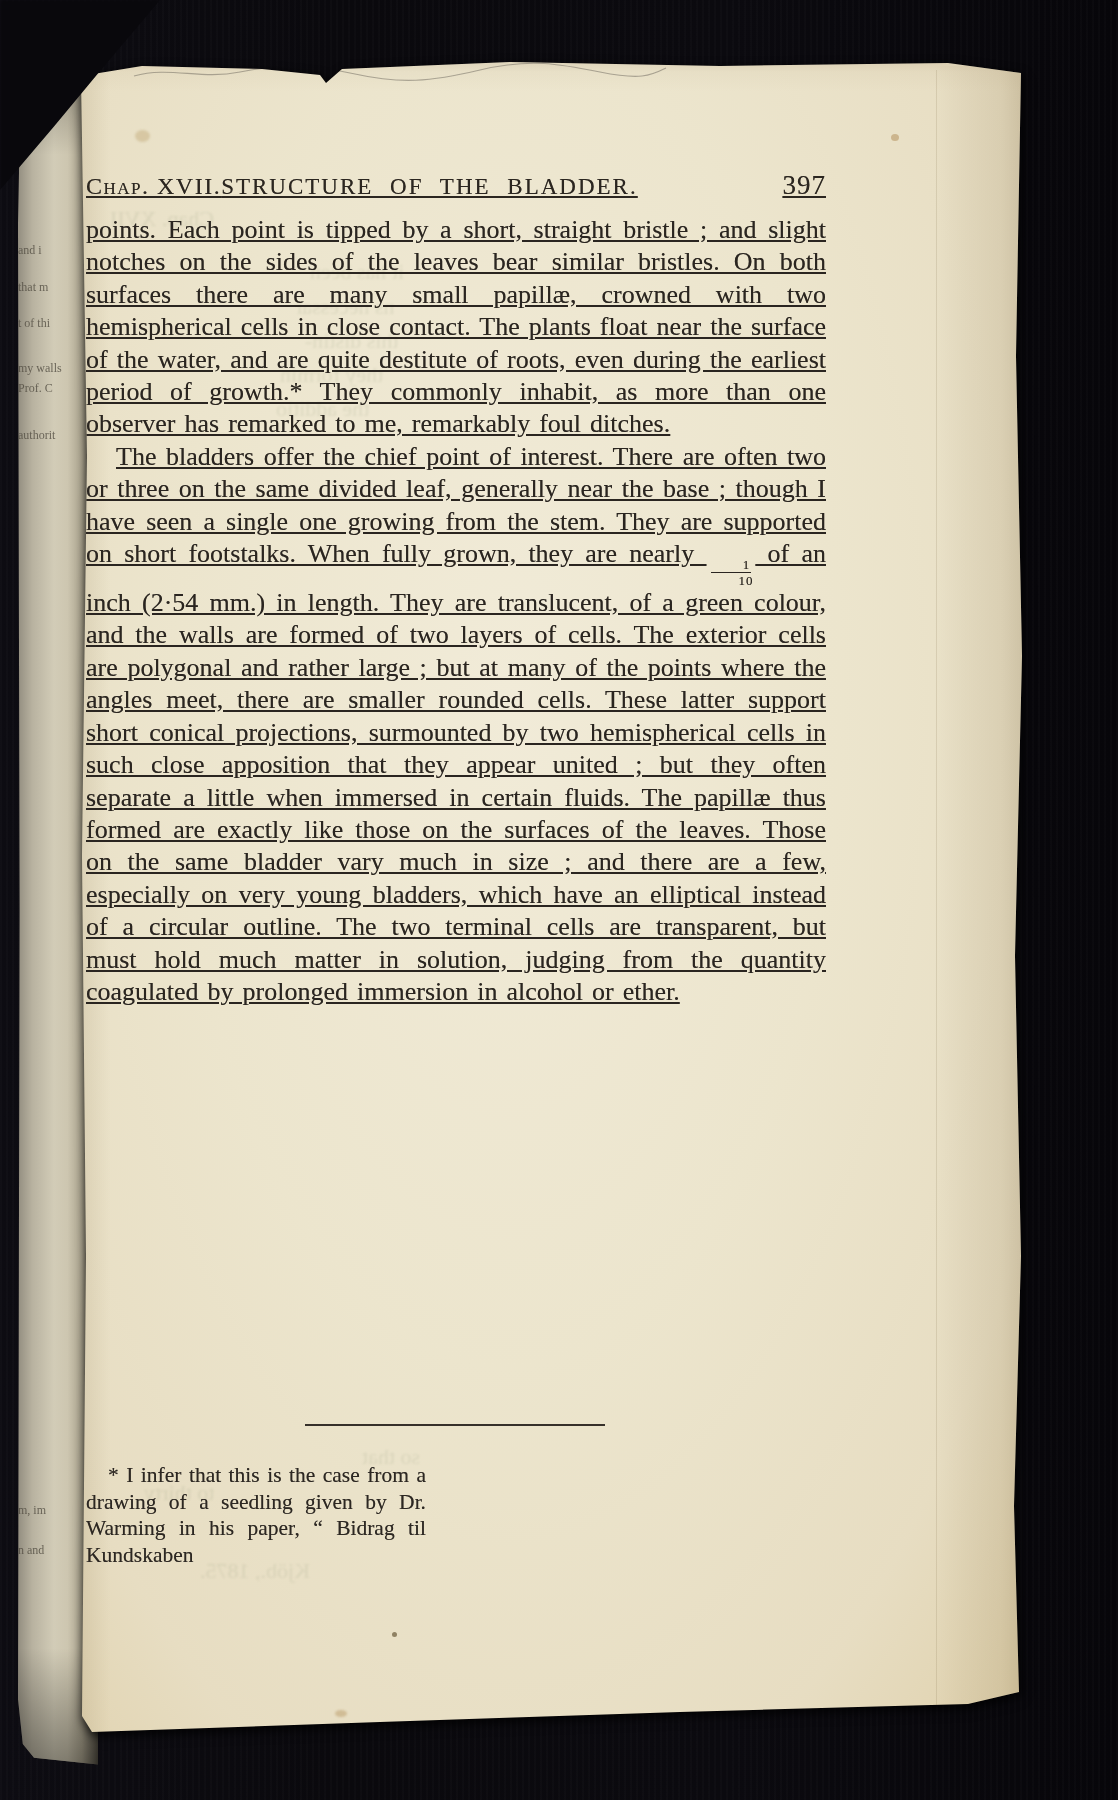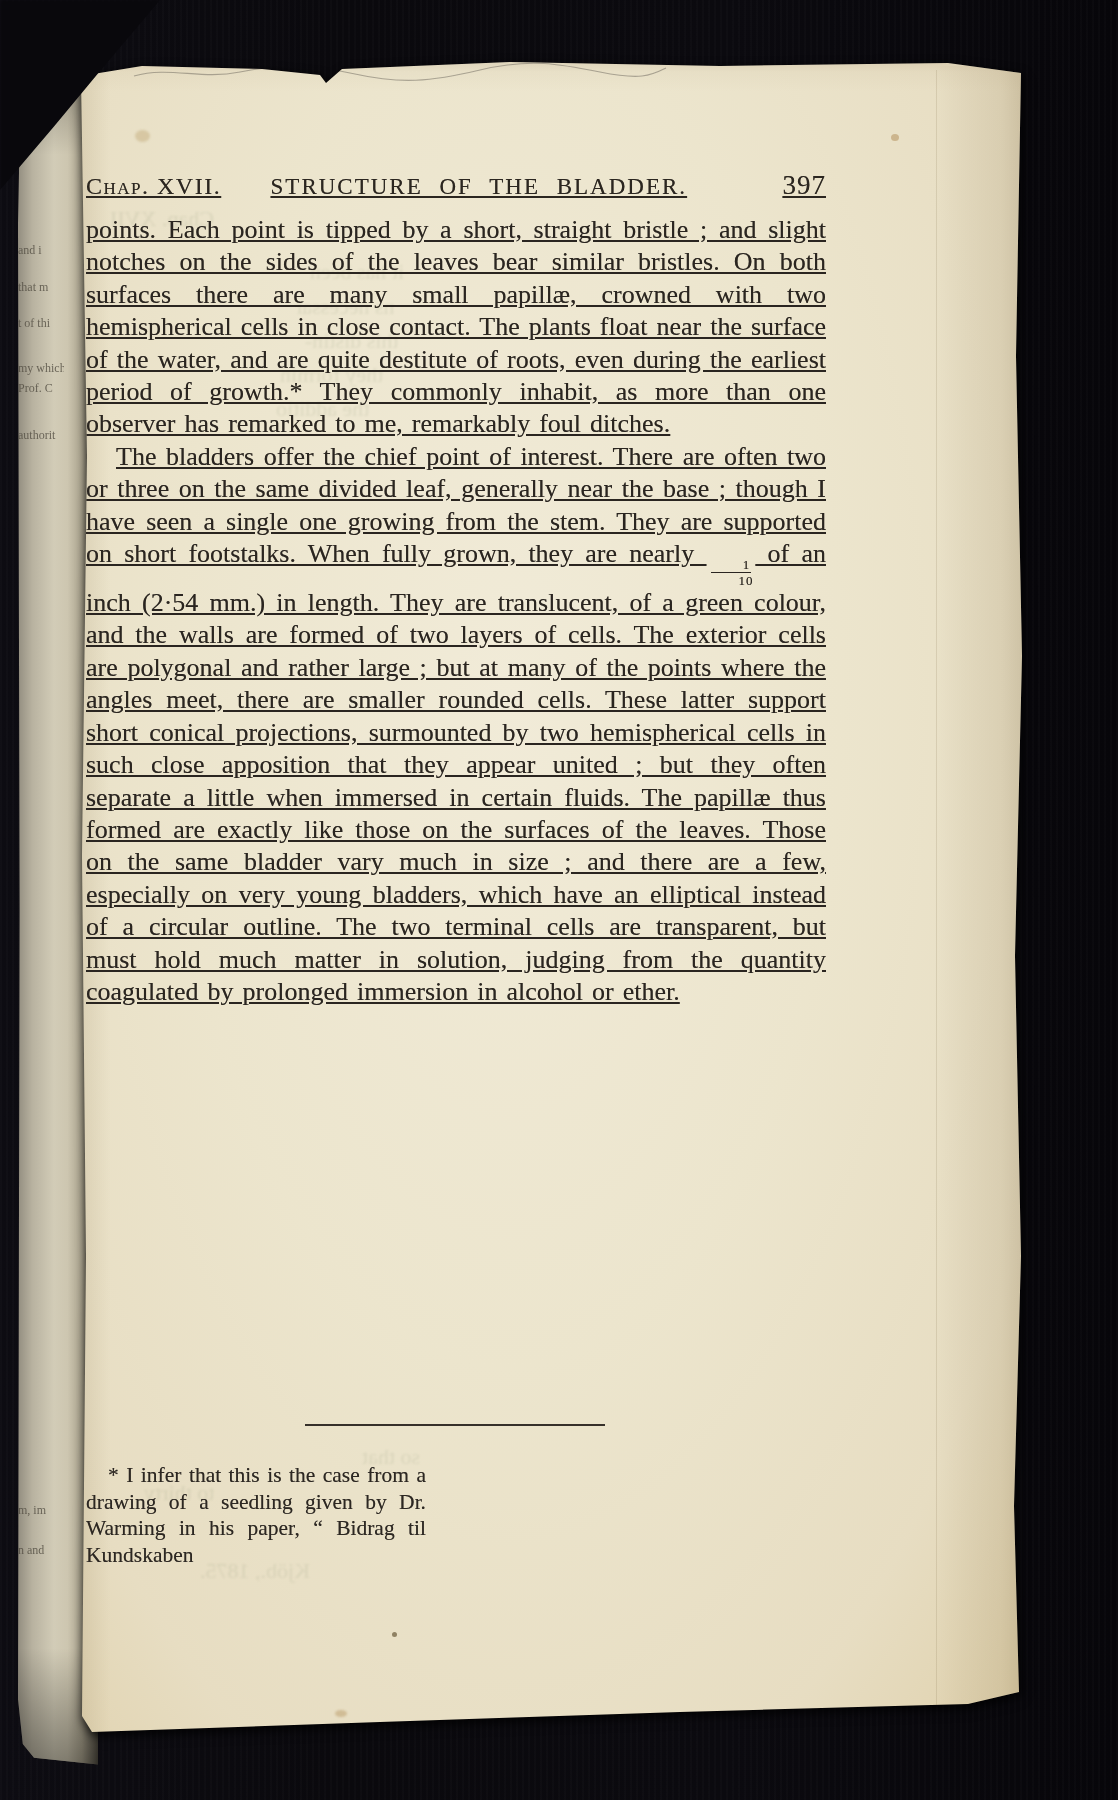--- a/index.html
+++ b/index.html
@@ -46,21 +46,21 @@
     background:linear-gradient(90deg, rgba(135,115,75,0) 0, rgba(135,115,75,.08) 35%, rgba(135,115,75,.15) 75%, rgba(118,98,60,.24) 100%);
   }
   .seam{position:absolute;top:14px;left:856px;width:1px;height:1660px;background:rgba(120,100,60,.16);}
   
   .content{position:absolute;left:6px;top:0;width:740px;color:#292521;}
   .running-head{
     position:absolute;top:114px;left:0;width:740px;display:flex;align-items:baseline;
     color:#2b2620;text-shadow:0 0 .6px rgba(43,38,32,.55);text-decoration:underline;
   }
   .chap{font-variant:small-caps;font-size:24px;letter-spacing:1.5px;white-space:nowrap;}
-  .head-title{flex:1;text-align:center;font-size:23px;letter-spacing:2px;word-spacing:9px;white-space:nowrap;padding-right:46px;}
+  .head-title{flex:1;font-size:23px;letter-spacing:2px;word-spacing:9px;white-space:nowrap;padding-right:46px;}
   .folio{font-size:27px;letter-spacing:1px;}
   .bodytext{
     position:absolute;top:158px;left:0;width:740px;
     font-size:26px;line-height:32.4px;text-align:justify;word-spacing:2.5px;
     color:#2a2520;text-shadow:0 0 .6px rgba(42,37,32,.5);
   }
   .bodytext p{margin:0;text-decoration:underline;}
   .bodytext p.indent{text-indent:30px;}
   .frac{display:inline-flex;flex-direction:column;align-items:center;vertical-align:-7px;line-height:1;font-size:13px;margin:0 2px;}
   .frac .num{border-bottom:1.6px solid currentColor;padding:0 2px 1px;}
@@ -89,21 +89,21 @@
 </style>
 </head>
 <body>
 
 <div class="scan">
 
   <div class="gutter">
     <span class="edge-frag" style="top:191px">and i</span>
     <span class="edge-frag" style="top:228px">that m</span>
     <span class="edge-frag" style="top:264px">t of thi</span>
-    <span class="edge-frag" style="top:309px">my which</span>
+    <span class="edge-frag" style="top:309px">my walls</span>
     <span class="edge-frag" style="top:329px">Prof. C</span>
     <span class="edge-frag" style="top:376px">authorit</span>
     <span class="edge-frag" style="top:1451px">m, im</span>
     <span class="edge-frag" style="top:1491px">n and</span>
   </div>
 
   <div class="page-wrap">
     <div class="page">
 
       <div class="fore-edge"></div>

